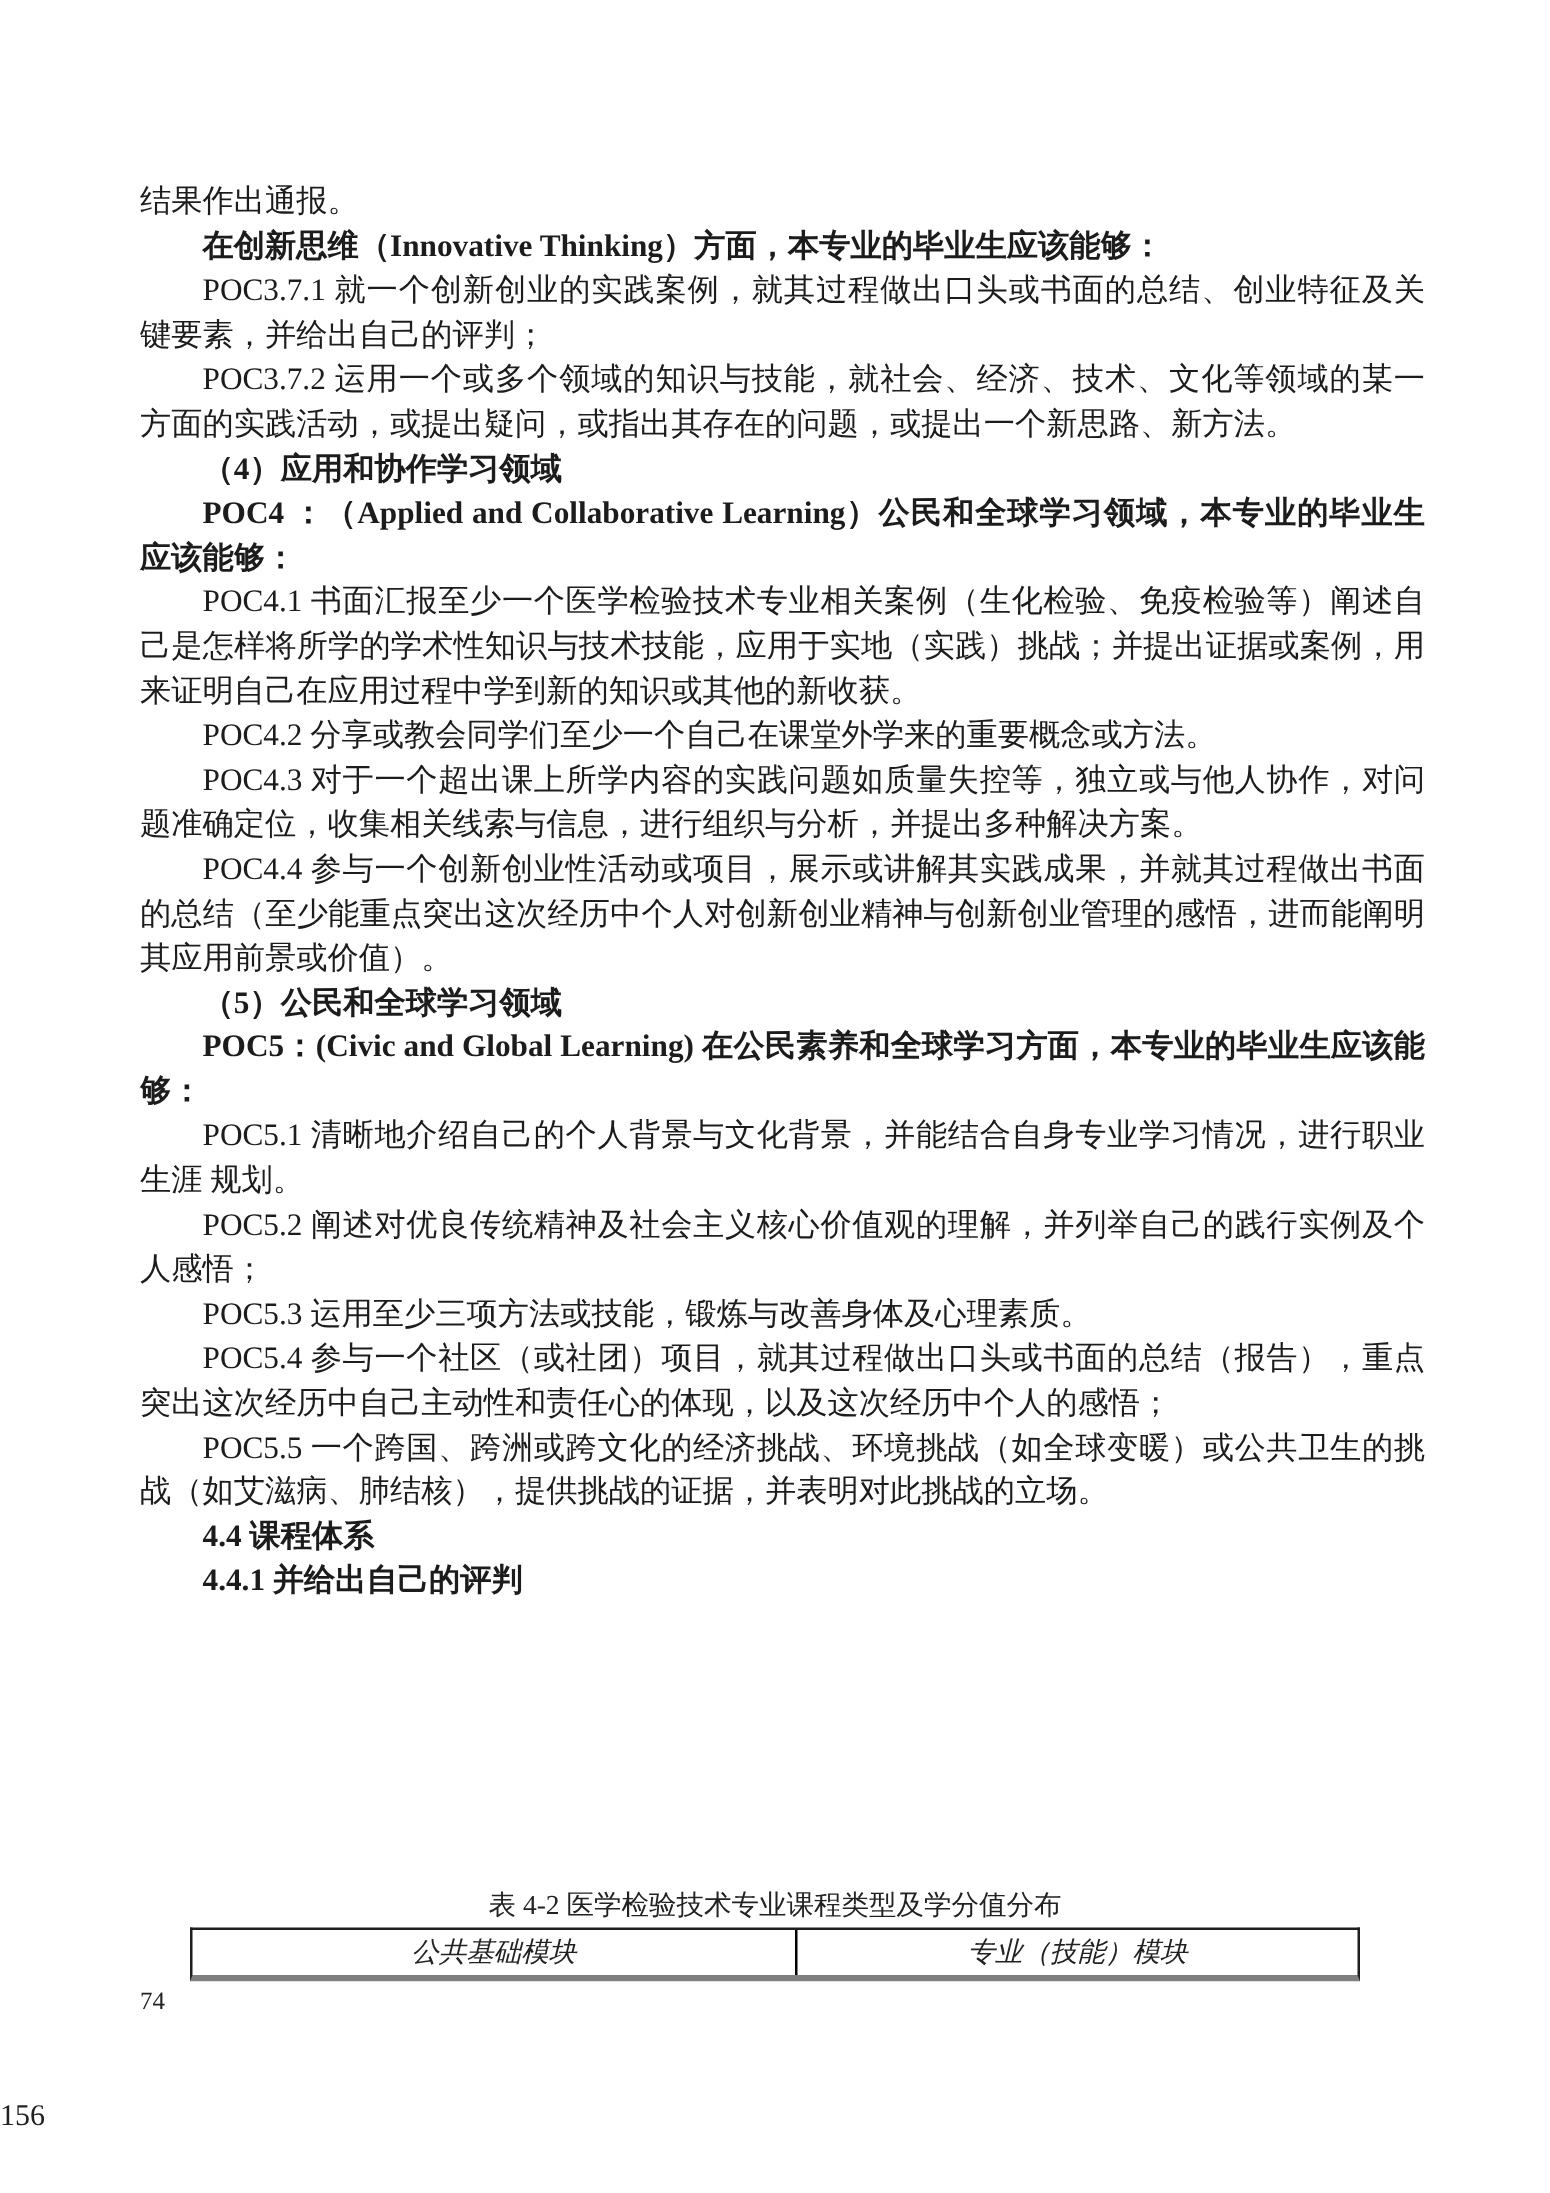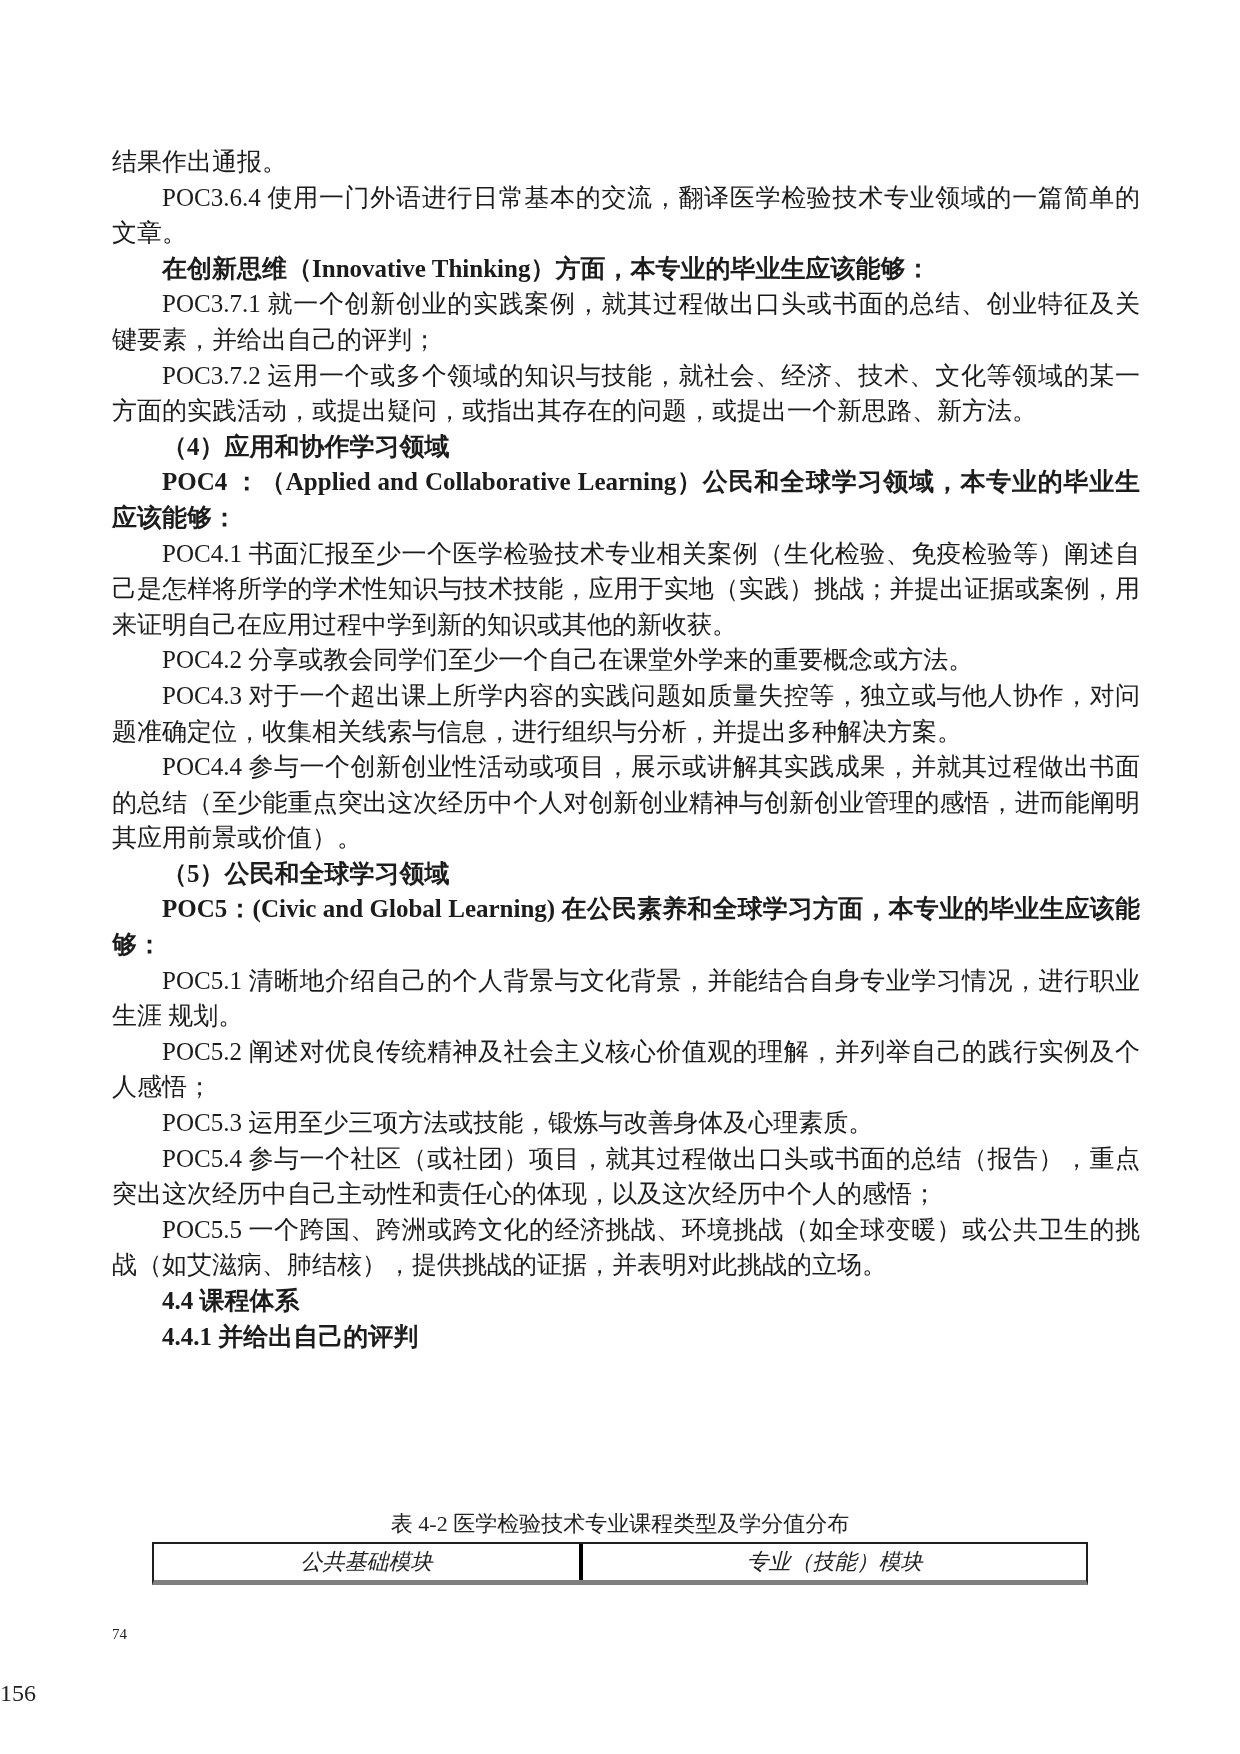--- a/index.html
+++ b/index.html
@@ -58,51 +58,50 @@
   }
   .credit-table .cell {
     display: flex;
     align-items: center;
     justify-content: center;
     font-size: 22px;
     font-style: italic;
     color: #222222;
   }
   .credit-table .cell.left {
-    width: 429px;
-    border-right: 4px solid #000000;
+    width: 484px;
+    border-right: 2px solid #000000;
   }
   .credit-table .cell.right {
     flex: 1;
   }
   .footnote {
     position: absolute;
     left: 112px;
-    top: 1626px;
-    font-size: 15px;
+    top: 1590px;
+    font-size: 20px;
     color: #222222;
   }
   .page-number {
     position: absolute;
     top: 1680px;
     left: 0;
     width: 100%;
     text-align: left;
     font-size: 24px;
     color: #222222;
   }
 </style>
 </head>
 <body>
 
 <div class="page">
 
   <div class="content">
     <p>结果作出通报。</p>
-    <p class="indent">POC3.6.4 使用一门外语进行日常基本的交流，翻译医学检验技术专业领域的一篇简单的文章。</p>
     <p class="indent bold">在创新思维（Innovative Thinking）方面，本专业的毕业生应该能够：</p>
     <p class="indent">POC3.7.1 就一个创新创业的实践案例，就其过程做出口头或书面的总结、创业特征及关键要素，并给出自己的评判；</p>
     <p class="indent">POC3.7.2 运用一个或多个领域的知识与技能，就社会、经济、技术、文化等领域的某一方面的实践活动，或提出疑问，或指出其存在的问题，或提出一个新思路、新方法。</p>
     <p class="indent bold">（4）应用和协作学习领域</p>
     <p class="indent bold">POC4 ：（Applied and Collaborative Learning）公民和全球学习领域，本专业的毕业生应该能够：</p>
     <p class="indent">POC4.1 书面汇报至少一个医学检验技术专业相关案例（生化检验、免疫检验等）阐述自己是怎样将所学的学术性知识与技术技能，应用于实地（实践）挑战；并提出证据或案例，用来证明自己在应用过程中学到新的知识或其他的新收获。</p>
     <p class="indent">POC4.2 分享或教会同学们至少一个自己在课堂外学来的重要概念或方法。</p>
     <p class="indent">POC4.3 对于一个超出课上所学内容的实践问题如质量失控等，独立或与他人协作，对问题准确定位，收集相关线索与信息，进行组织与分析，并提出多种解决方案。</p>
     <p class="indent">POC4.4 参与一个创新创业性活动或项目，展示或讲解其实践成果，并就其过程做出书面的总结（至少能重点突出这次经历中个人对创新创业精神与创新创业管理的感悟，进而能阐明其应用前景或价值）。</p>
     <p class="indent bold">（5）公民和全球学习领域</p>

